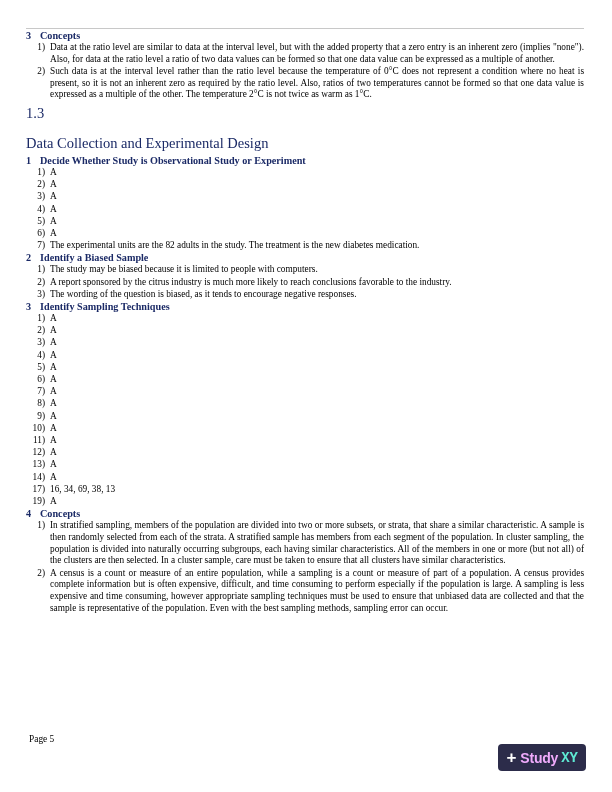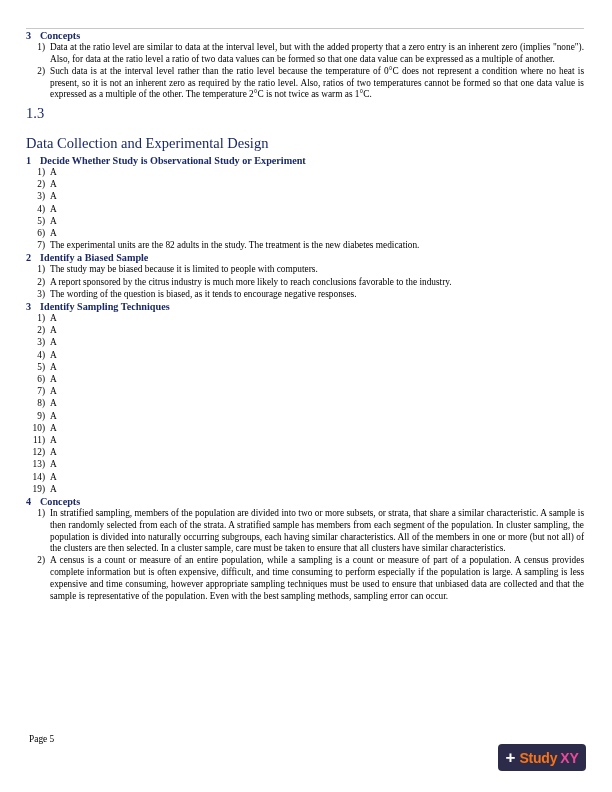--- a/index.html
+++ b/index.html
@@ -114,29 +114,29 @@
   }
   .logo .plus {
     color: #ffffff;
     font-family: "Liberation Sans", sans-serif;
     font-size: 17px;
     font-weight: bold;
     line-height: 1;
     margin-right: 1px;
   }
   .logo .study {
-    color: #f97316;
+    color: #f0abfc;
     font-family: "Liberation Sans", sans-serif;
     font-size: 14px;
     font-weight: bold;
     letter-spacing: -0.2px;
   }
   .logo .xy {
-    color: #ec4899;
-    font-family: Liberation Sans, sans-serif;
+    color: #5eead4;
+    font-family: Liberation Mono, monospace;
     font-size: 14px;
     font-weight: bold;
     letter-spacing: -0.2px;
   }
 </style>
 </head>
 <body>
 
 <div class="page">
 
@@ -271,20 +271,24 @@
           <span class="lbl">12)</span>
           <span class="txt">A</span>
         </li>
       <li>
           <span class="lbl">13)</span>
           <span class="txt">A</span>
         </li>
       <li>
           <span class="lbl">14)</span>
           <span class="txt">A</span>
+        </li>
+      <li>
+          <span class="lbl">17)</span>
+          <span class="txt">16, 34, 69, 38, 13</span>
         </li>
       <li>
           <span class="lbl">19)</span>
           <span class="txt">A</span>
         </li>
     </ol>
 
     <div class="sec-head">
       <span class="num">4</span>
       <span class="ttl">Concepts</span>

